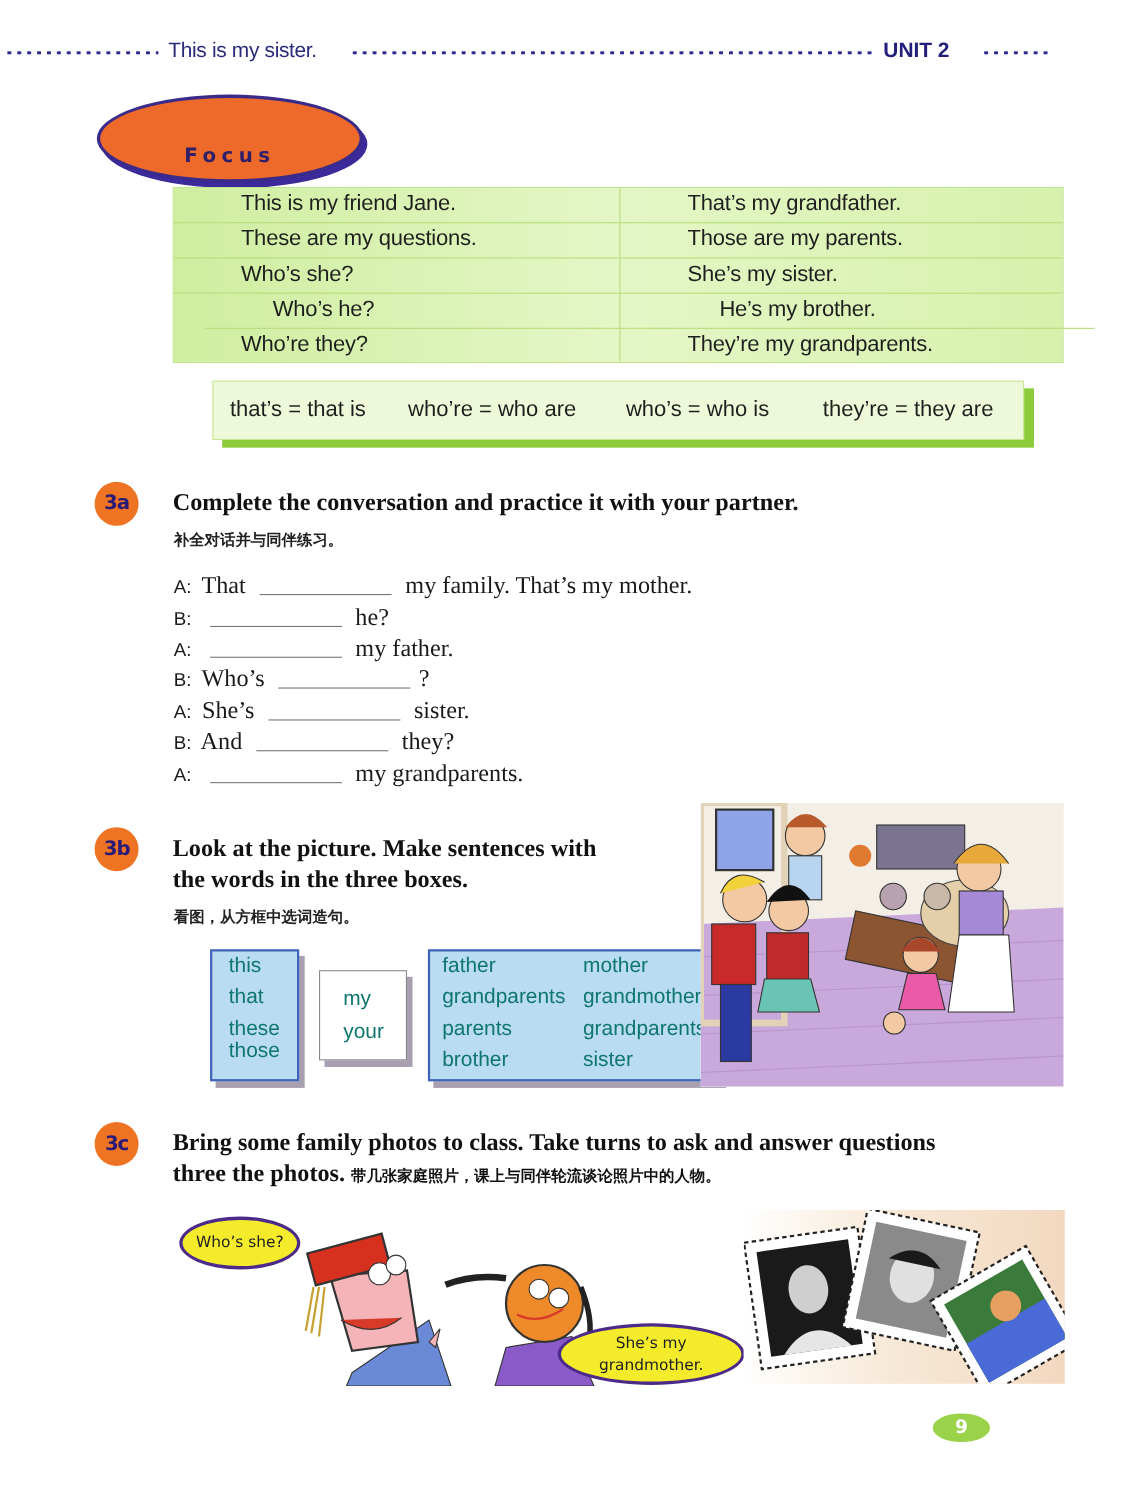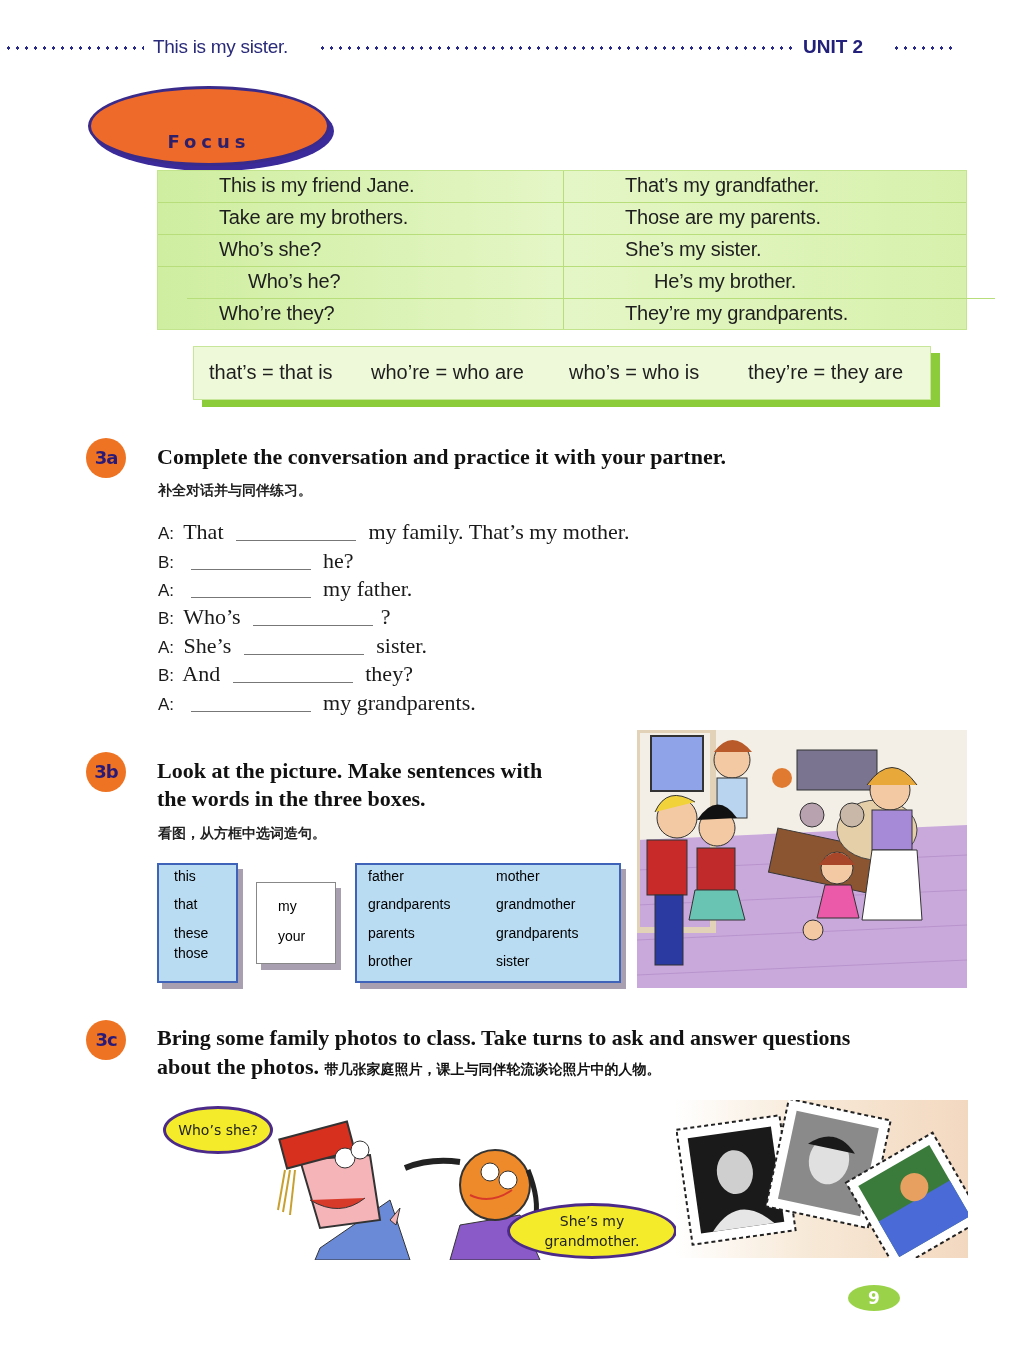--- a/index.html
+++ b/index.html
@@ -56,21 +56,21 @@
   .conv-line { position: absolute; left: 158px; height: 28px; font-family: "Liberation Serif", serif;
                font-size: 22px; color: #1a1a1a; white-space: nowrap; }
   .spk { font-family: "Liberation Sans", sans-serif; font-size: 17px; margin-right: 4px; }
   .blank { display: inline-block; width: 120px; border-bottom: 1px solid #777; height: 22px;
            vertical-align: baseline; margin: 0 7px; }
   .blank input { width: 100%; border: none; background: transparent; height: 22px; outline: none; font-size: 18px; }
 
   
   .wbox { position: absolute; border: 2px solid #3e63b8; background: #b9dcf2;
           box-shadow: 5px 6px 0 #a89fb0; font-family: "Liberation Sans", sans-serif;
-          font-size: 14px; color: #000000; }
+          font-size: 19px; color: #0f766e; margin-left: 34px; }
   .wbox.white { background: #fff; border: 1px solid #888; }
   .witem { position: absolute; }
 
   
   .picture { position: absolute; overflow: hidden; }
   .speech { position: absolute; border-radius: 50%; background: #f4ec2a; border: 3px solid #4b2a8a;
             font-family: "DejaVu Sans", sans-serif; font-size: 14px; color: #222; text-align: center; }
 
   .pagenum { position: absolute; left: 848px; top: 1285px; width: 52px; height: 26px; border-radius: 50%;
              background: #9ad34a; color: #fff; font-weight: bold; font-size: 17px; text-align: center; line-height: 26px;
@@ -91,21 +91,21 @@
   <div class="gf-2">Focus</div>
 </div>
 
 <div class="gtable">
   <div class="gdiv"></div>
   <div class="grow" style="top:0;">
     <span class="gcell l">This is my friend Jane.</span>
     <span class="gcell r">That’s my grandfather.</span>
   </div>
   <div class="grow" style="top:32px;">
-    <span class="gcell l">Take are my brothers.</span>
+    <span class="gcell l">These are my questions.</span>
     <span class="gcell r">Those are my parents.</span>
   </div>
   <div class="grow" style="top:64px;">
     <span class="gcell l">Who’s she?</span>
     <span class="gcell r">She’s my sister.</span>
   </div>
   <div class="grow" style="top:96px;margin-left:29px;">
     <span class="gcell l">Who’s he?</span>
     <span class="gcell r">He’s my brother.</span>
   </div>
@@ -227,21 +227,21 @@
     <circle cx="200" cy="138" r="16" fill="#f2c9a2" stroke="#333"></circle>
       <path d="M182,135 Q200,110 218,135" fill="#a8462a"></path>
     <polygon points="188,155 214,155 222,188 180,188" fill="#ea5aa8" stroke="#333"></polygon>
     <circle cx="176" cy="200" r="10" fill="#f2c9a2" stroke="#333"></circle>
   </svg>
 </div>
 
 <div class="sbadge" style="left:86px;top:1020px;">3c</div>
 <div class="stitle" style="left:157px;top:1024px;">Bring some family photos to class. Take turns to ask and answer questions</div>
 <div class="stitle" style="left:157px;top:1053px;">
-  <span>about the photos.</span>
+  <span>three the photos.</span>
   <span style="font-family:'DejaVu Serif',serif;font-size:14px;font-weight:bold;">带几张家庭照片，课上与同伴轮流谈论照片中的人物。</span>
 </div>
 
 <div class="picture" style="left:160px;top:1100px;width:520px;height:160px;">
   <svg width="520" height="160" viewBox="0 0 520 160">
     <polygon points="160,148 230,100 250,160 155,160" fill="#6a8ad8" stroke="#333"></polygon>
     <polygon points="140,60 210,55 220,120 160,128" fill="#f4b4b8" stroke="#333" stroke-width="2"></polygon>
     <path d="M150,100 Q180,118 205,98" fill="#d83a2a" stroke="#333"></path>
     <rect x="122" y="30" width="70" height="30" fill="#d8301e" stroke="#333" stroke-width="2" transform="rotate(-15 157 45)"></rect>
     <circle cx="185" cy="58" r="10" fill="#fff" stroke="#333"></circle>

